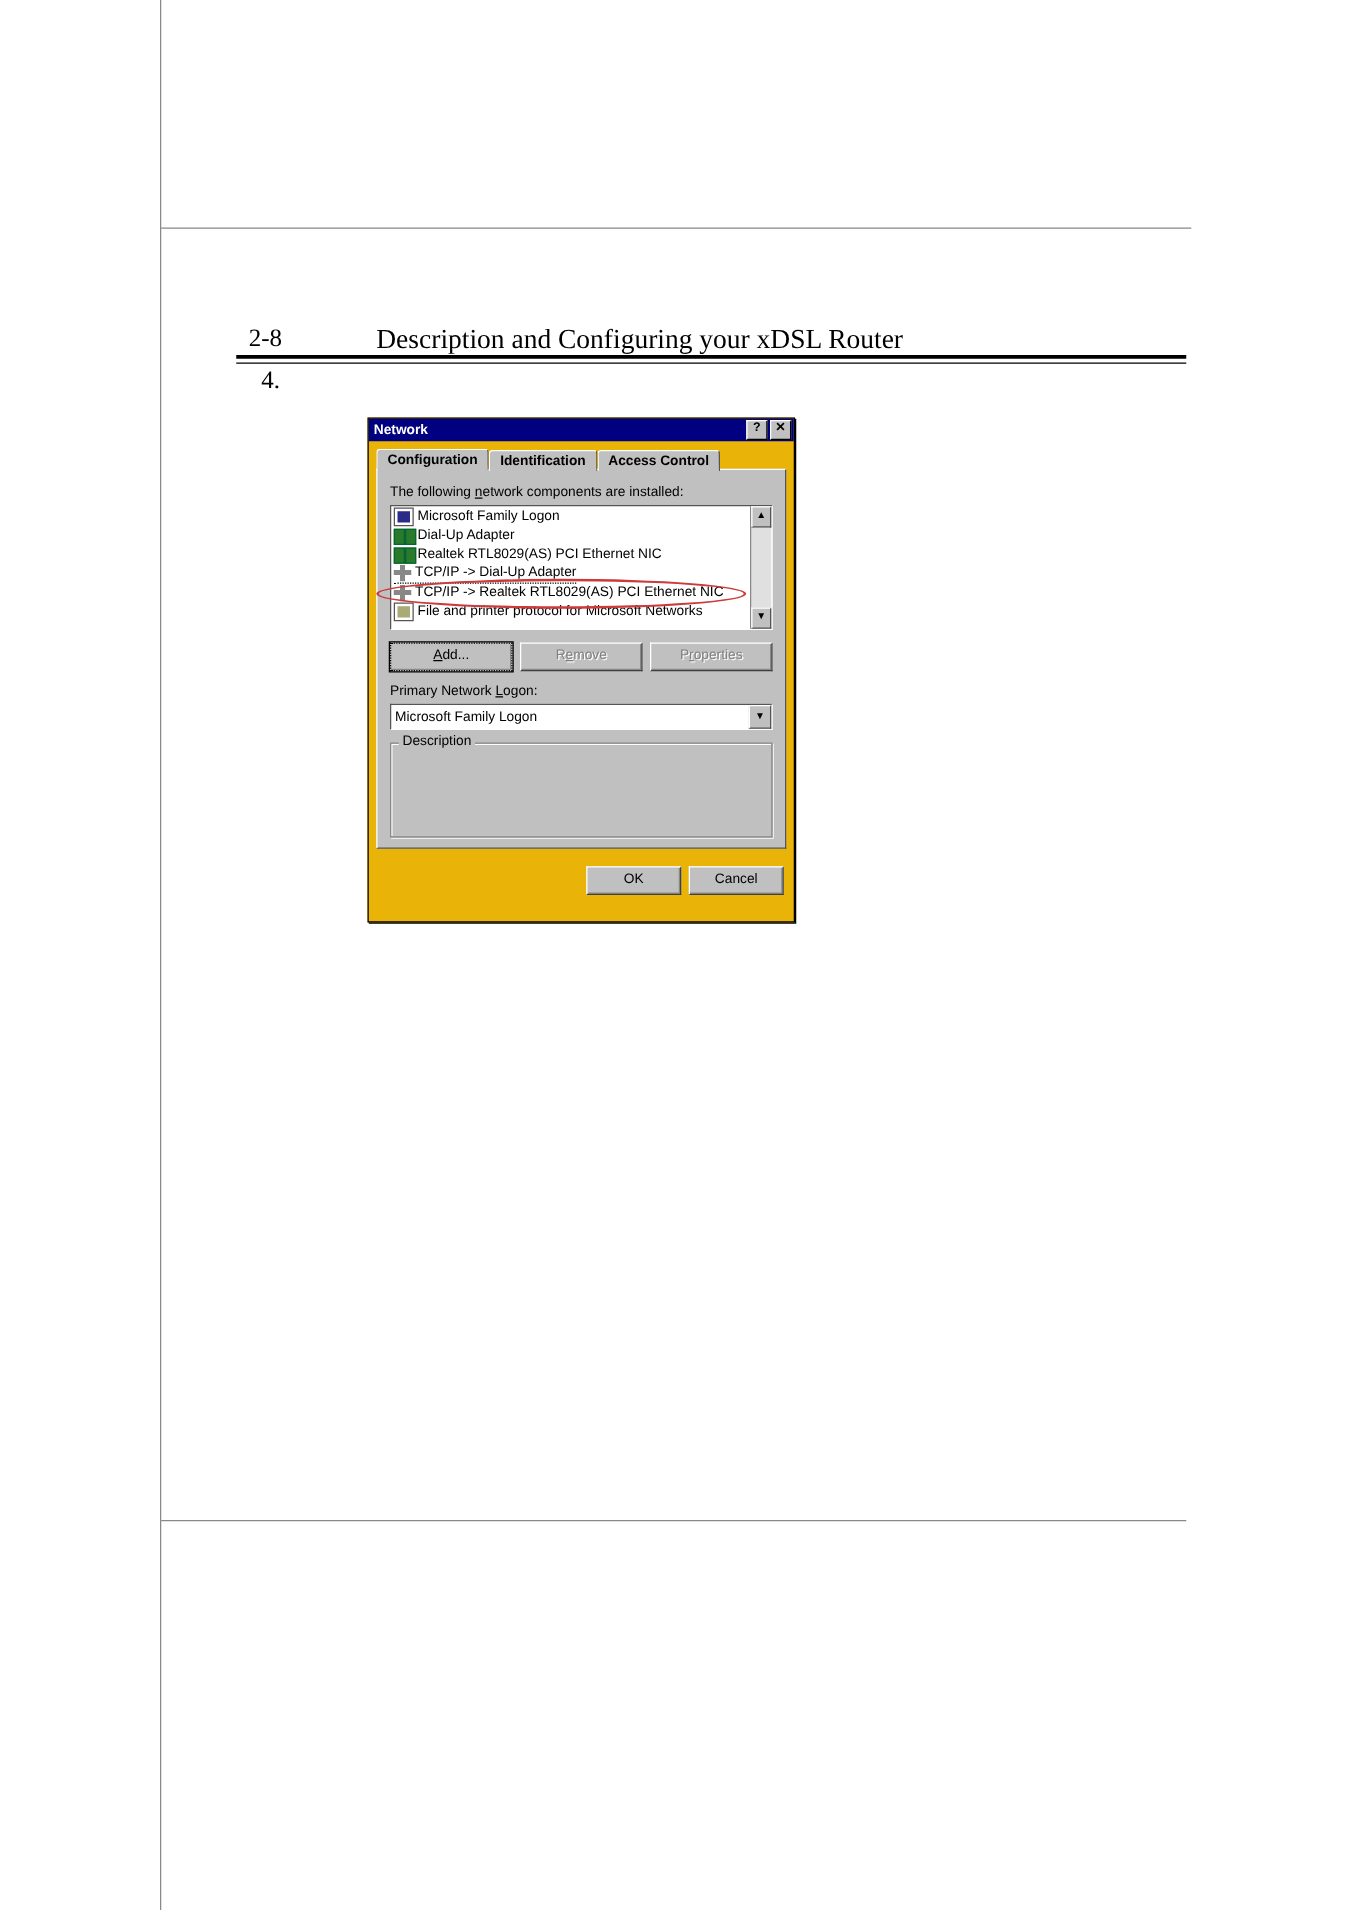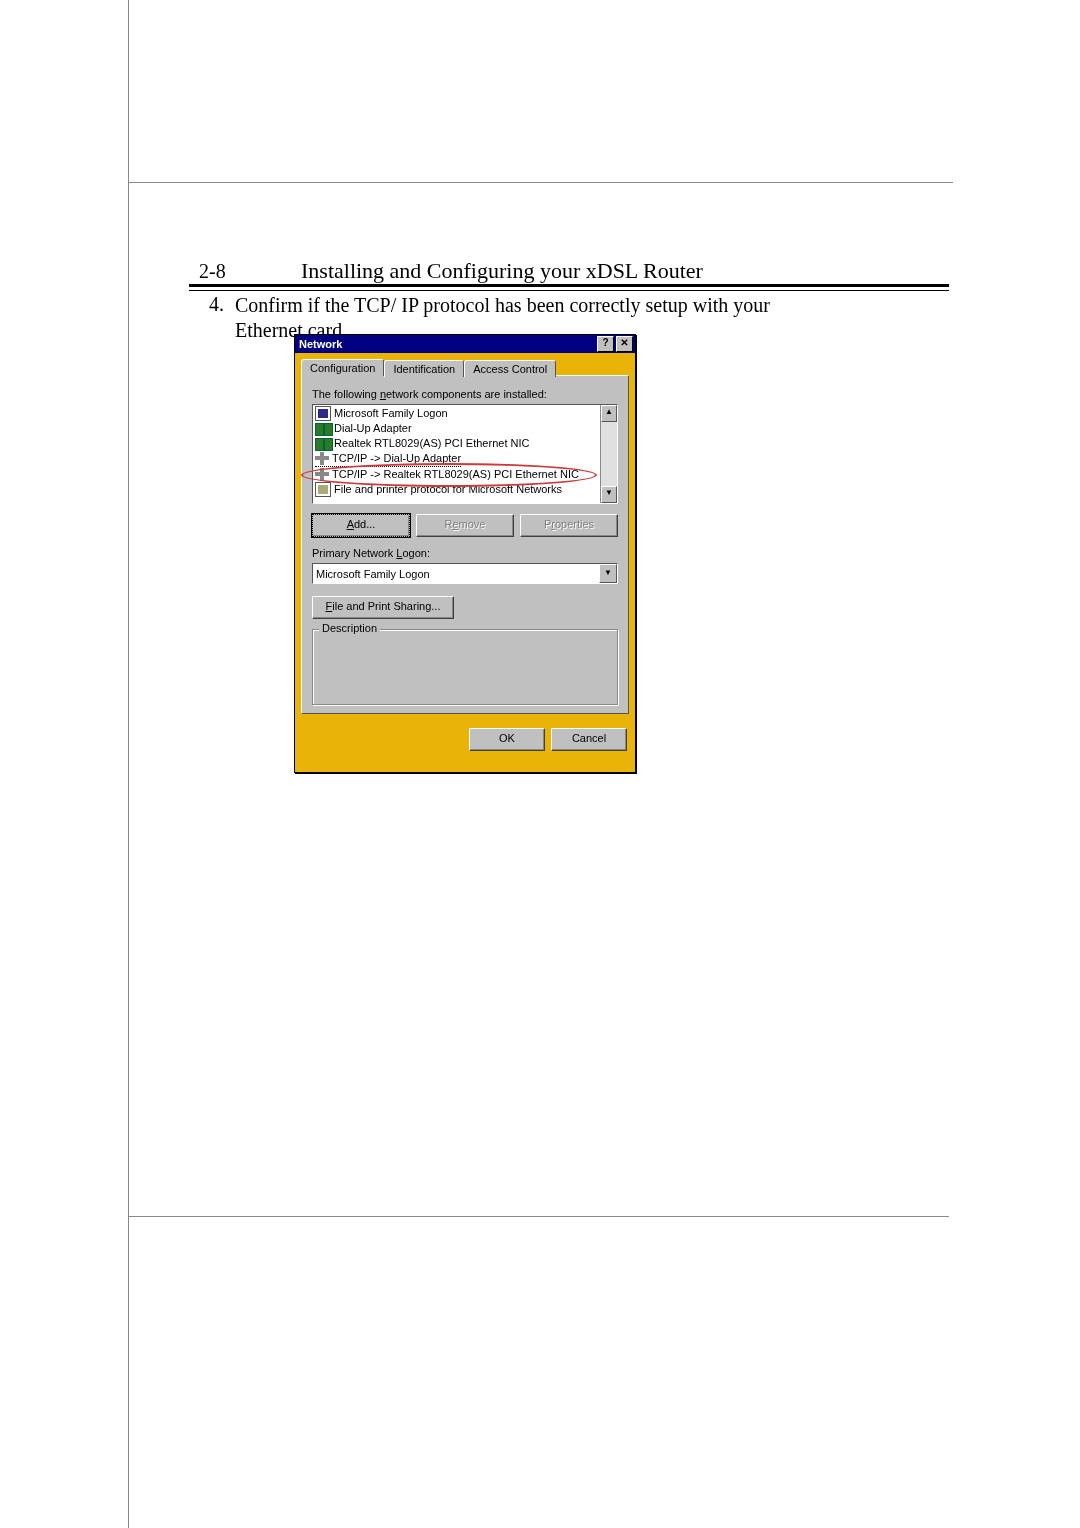--- a/index.html
+++ b/index.html
@@ -101,20 +101,21 @@
   .tab {
     border: 1px solid #888;
     border-bottom: none;
     border-top-left-radius: 3px;
     border-top-right-radius: 3px;
     padding: 2px 8px;
     background: #c0c0c0;
     position: relative;
     top: 1px;
     margin-right: 0px;
+    font-weight: bold;
   }
   .tab.active {
     background: #c0c0c0;
     border-color: #fff #555 #c0c0c0 #fff;
     z-index: 2;
   }
   .tab.inactive {
     border-color: #fff #555 #555 #fff;
     top: 2px;
   }
@@ -252,26 +253,25 @@
   .bottom-btns .btn { flex: none; width: 74px; }
 
   .u { text-decoration: underline; }
 </style>
 </head>
 <body>
 
 <div class="page">
 
   <div class="page-number">2-8</div>
-  <div class="page-header">Installing and Configuring your xDSL Router</div>
+  <div class="page-header">Description and Configuring your xDSL Router</div>
   <div class="hr1"></div>
   <div class="hr2"></div>
 
   <div class="step-num">4.</div>
-  <div class="step-text">Confirm if the TCP/ IP protocol has been correctly setup with your Ethernet card.</div>
 
   <div class="dialog">
     <div class="titlebar">
       <span>Network</span>
       <span class="btns">
         <span class="titlebtn">?</span>
         <span class="titlebtn">✕</span>
       </span>
     </div>
 
@@ -335,25 +335,20 @@
       </div>
 
       <div class="label" style="margin-top:10px;">
         <span>Primary Network </span><span class="u">L</span><span>ogon:</span>
       </div>
       <div class="combo">
         <span>Microsoft Family Logon</span>
         <span class="combo-btn">▼</span>
       </div>
 
-      <div style="margin-top:12px;">
-        <div class="btn" style="width:140px;">
-          <span class="u">F</span><span>ile and Print Sharing...</span>
-        </div>
-      </div>
 
       <div class="groupbox">
         <div class="groupbox-title">Description</div>
       </div>
 
     </div>
 
     <div class="bottom-btns">
       <div class="btn">OK</div>
       <div class="btn">Cancel</div>

